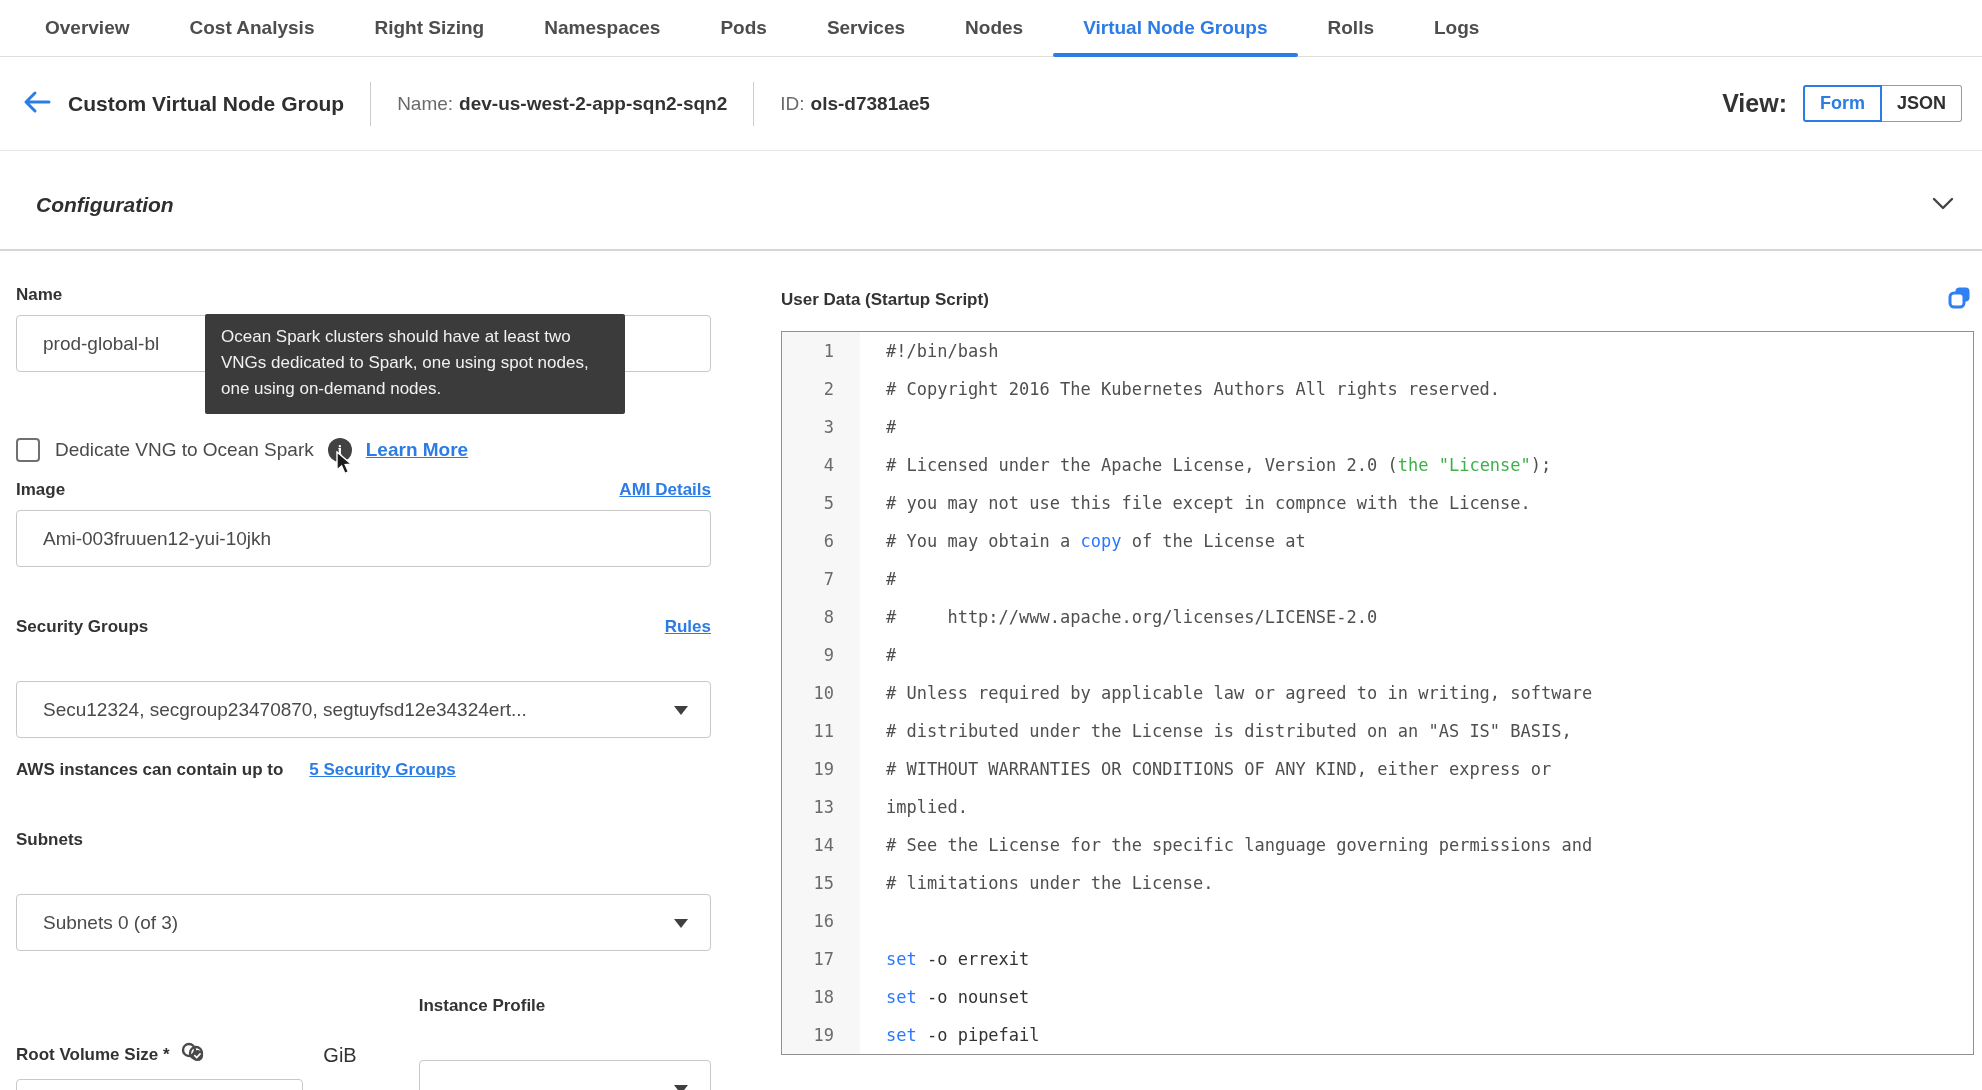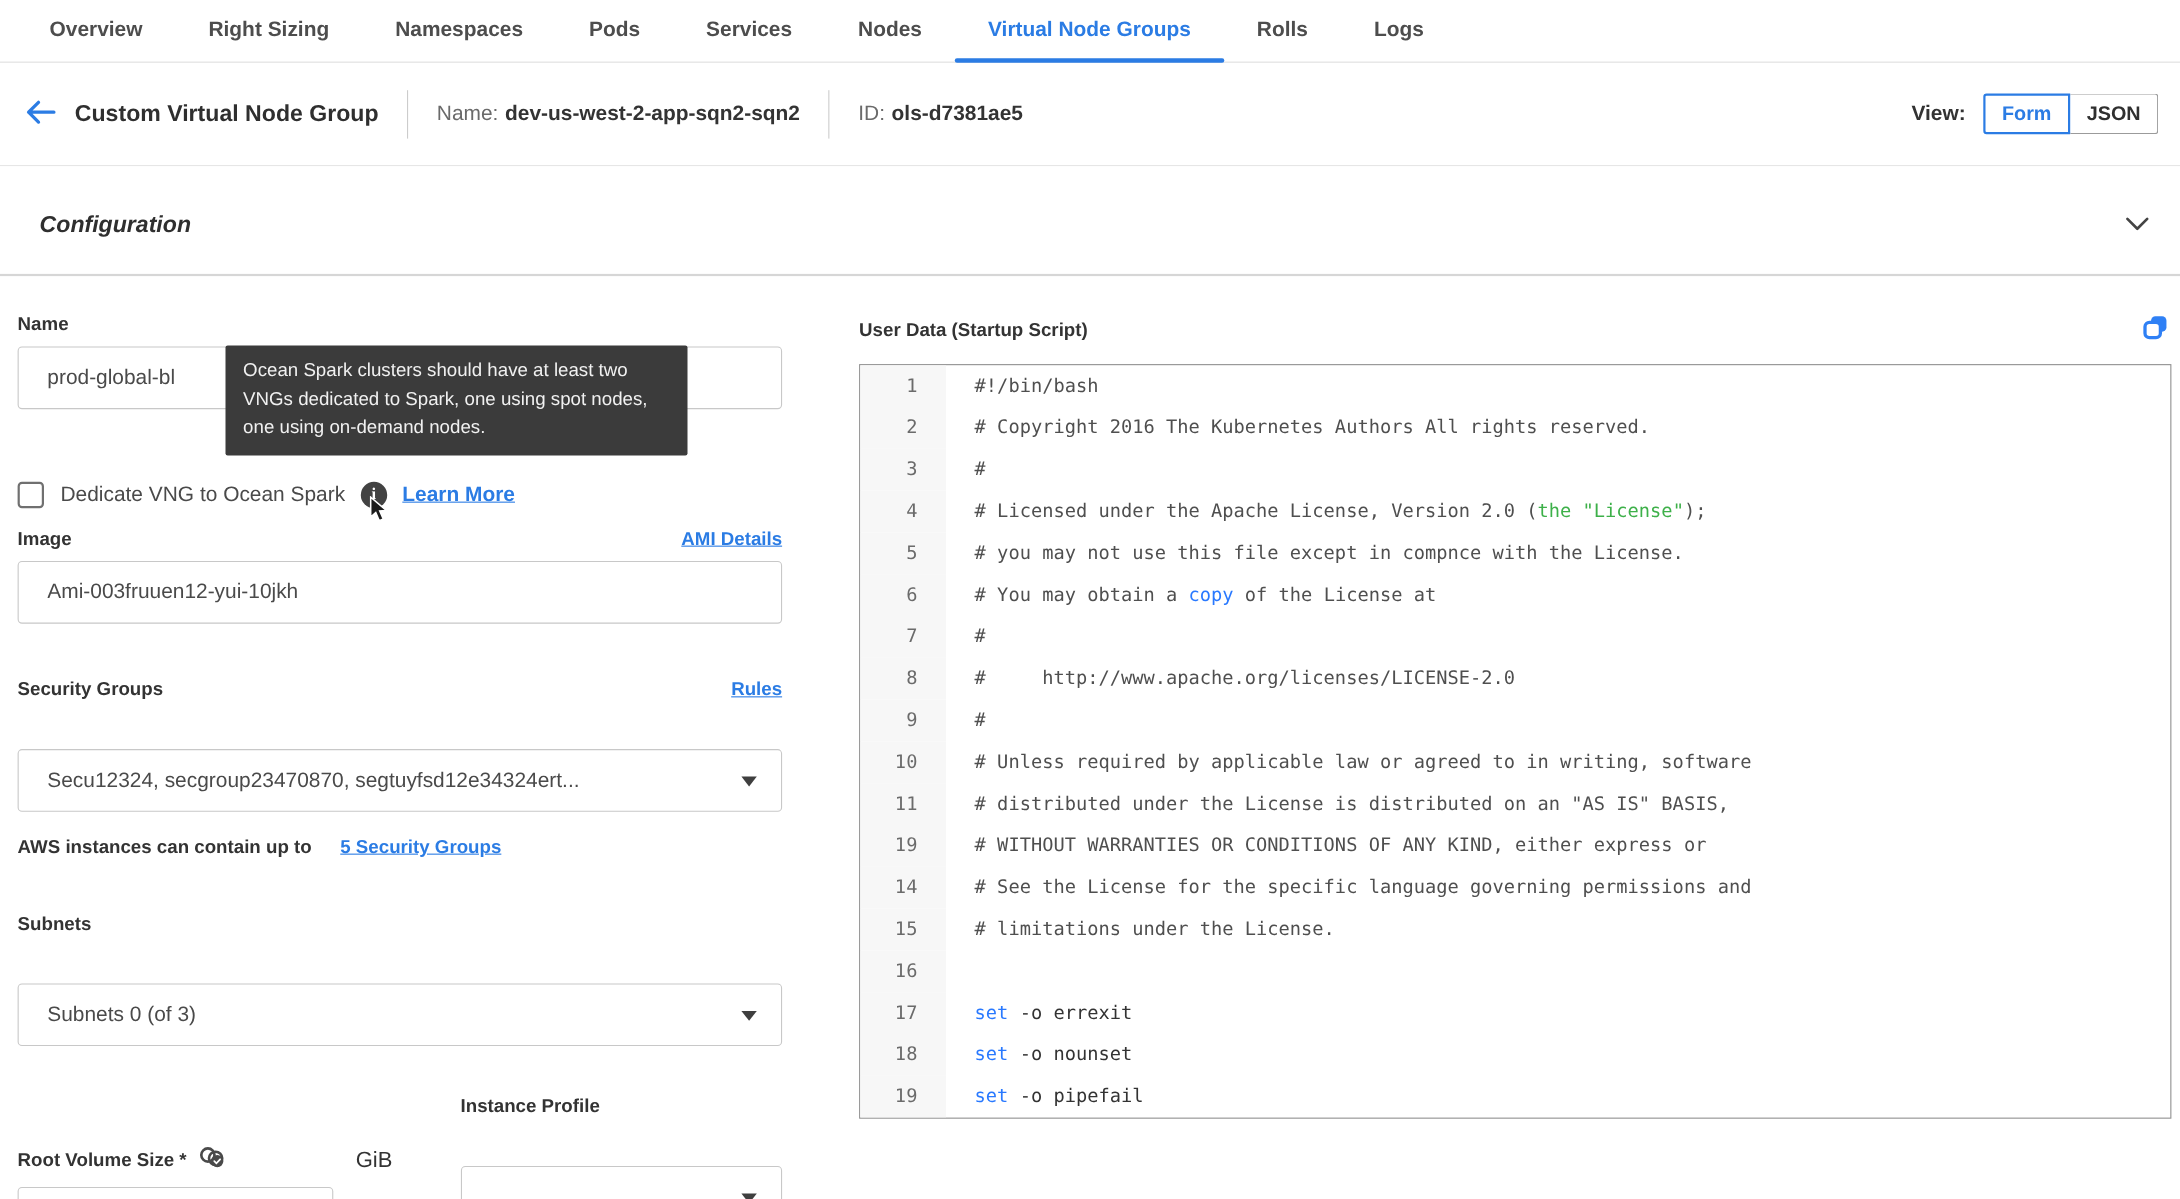--- a/index.html
+++ b/index.html
@@ -17,21 +17,21 @@
 
   
   .header { height:94px; display:flex; align-items:center; padding:0 20px 0 22px;
             border-bottom:1px solid #e6e6e6; }
   .back-btn { background:none; border:none; cursor:pointer; margin-right:16px; display:flex; align-items:center; }
   .page-title { font-size:21px; font-weight:700; color:#2f2f2f; white-space:nowrap; }
   .vdiv { width:1px; height:44px; background:#ccc; margin:0 26px; flex-shrink:0; }
   .meta { font-size:19px; color:#6a6a6a; white-space:nowrap; }
   .meta .val { color:#333; font-weight:600; margin-left:6px; }
   .view-area { margin-left:auto; display:flex; align-items:center; }
-  .view-label { font-size:19px; font-weight:600; color:#333; margin-right:16px; }
+  .view-label { font-size:25px; font-weight:600; color:#333; margin-right:16px; }
   .btn-toggle { font-family:inherit; font-size:18px; font-weight:700; background:#fff;
                 padding:6px 15px; cursor:pointer; line-height:1.2; }
   .btn-form { color:#2b7ce4; border:2px solid #2b7ce4; border-radius:3px 0 0 3px; position:relative; z-index:1; }
   .btn-json { color:#2f2f2f; border:1px solid #9b9b9b; border-left:none; border-radius:0 3px 3px 0; padding:7px 15px; }
 
   
   .section-bar { height:100px; display:flex; align-items:center;
                  padding:10px 28px 0 36px; border-bottom:2px solid #d6d6d6; }
   .section-title { font-size:21px; font-weight:600; color:#2f2f2f;font-style:italic; }
   .chevron-btn { margin-left:auto; background:none; border:none; cursor:pointer; display:flex; }
@@ -98,20 +98,21 @@
   .seg-default { color:#4f4f4f; }
   .seg-dark { color:#333; }
   .seg-green { color:#3db049; }
   .seg-blue { color:#2979ff; }
 </style>
 </head>
 <body>
 
 <nav class="nav" id="nav-tabs">
     <div class="tab">Overview</div>
+    <div class="tab">Cost Analysis</div>
     <div class="tab">Right Sizing</div>
     <div class="tab">Namespaces</div>
     <div class="tab">Pods</div>
     <div class="tab">Services</div>
     <div class="tab">Nodes</div>
     <div class="tab active">Virtual Node Groups</div>
     <div class="tab">Rolls</div>
     <div class="tab">Logs</div>
   </nav>
 
@@ -301,20 +302,24 @@
         </div>
         <div class="code-row">
           <div class="ln">11</div>
           <div class="cd"><span class="seg-default"># distributed under the License is distributed on an "AS IS" BASIS,</span></div>
         </div>
         <div class="code-row">
           <div class="ln">19</div>
           <div class="cd"><span class="seg-default"># WITHOUT WARRANTIES OR CONDITIONS OF ANY KIND, either express or</span></div>
         </div>
         <div class="code-row">
+          <div class="ln">13</div>
+          <div class="cd"><span class="seg-default">implied.</span></div>
+        </div>
+        <div class="code-row">
           <div class="ln">14</div>
           <div class="cd"><span class="seg-default"># See the License for the specific language governing permissions and</span></div>
         </div>
         <div class="code-row">
           <div class="ln">15</div>
           <div class="cd"><span class="seg-default"># limitations under the License.</span></div>
         </div>
         <div class="code-row">
           <div class="ln">16</div>
           <div class="cd"></div>

